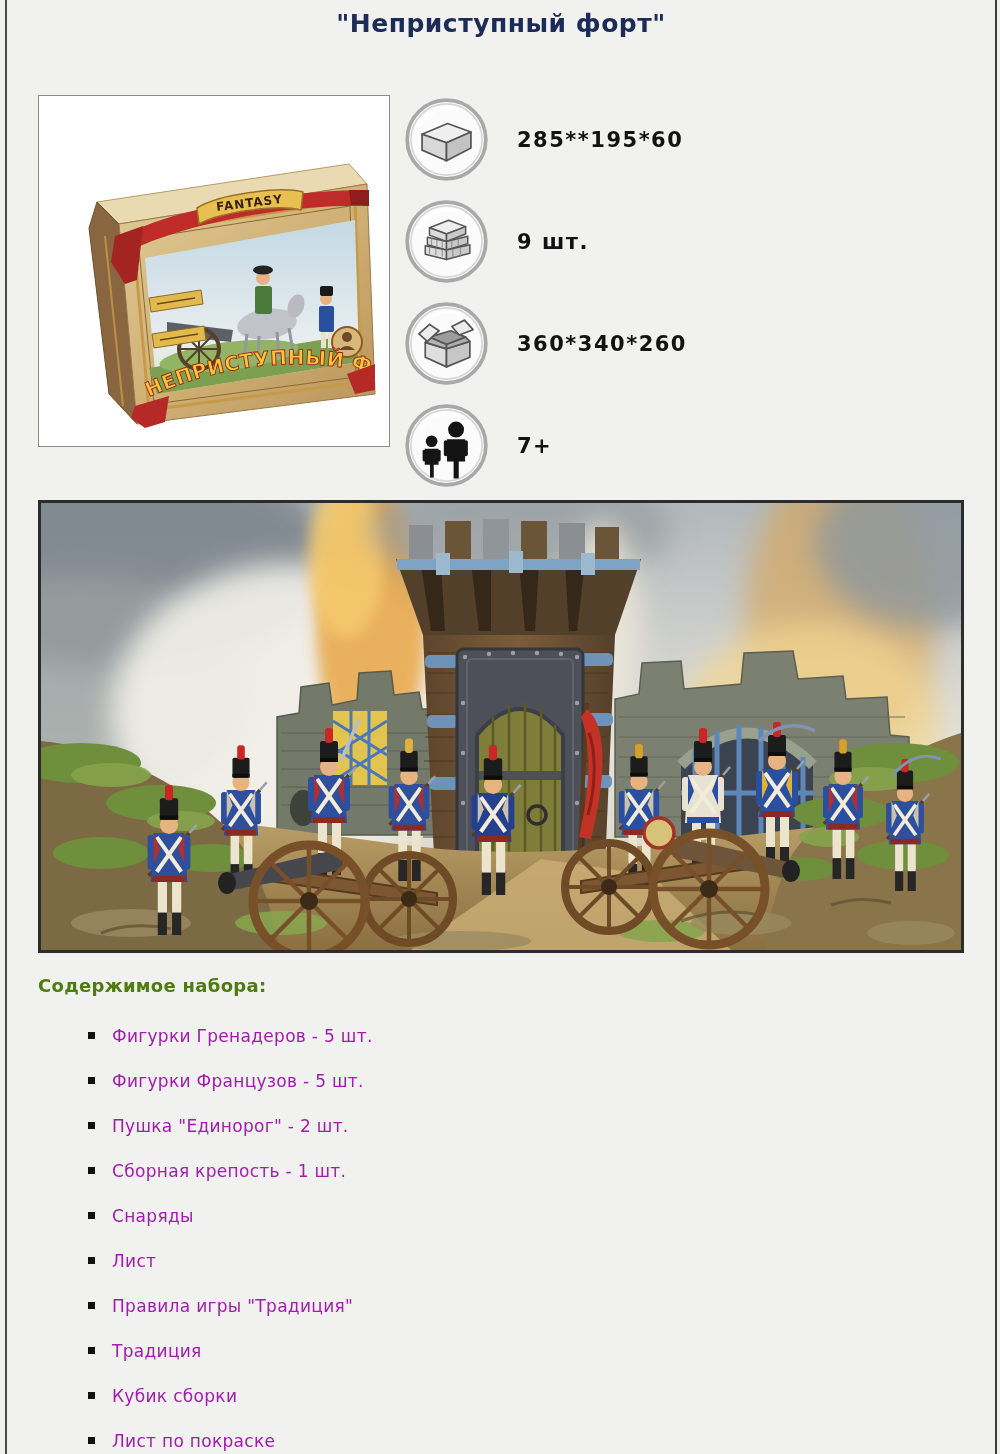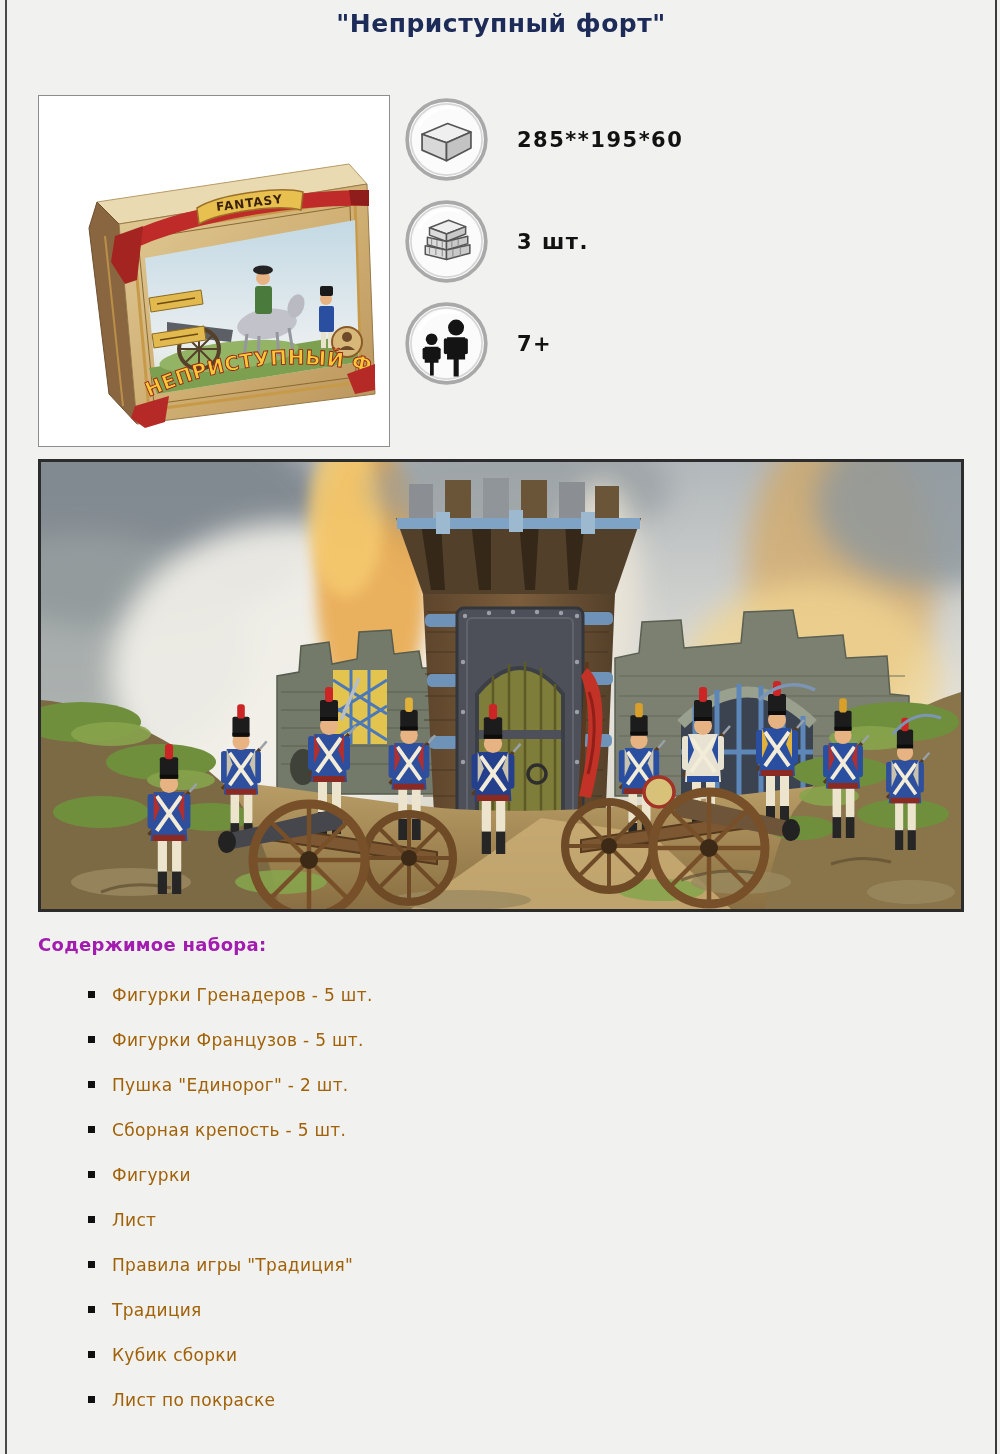--- a/index.html
+++ b/index.html
@@ -43,27 +43,27 @@
   .photo{
     box-sizing:border-box;
     margin:12px 0 0 31px;
     width:926px;height:453px;
     border:3px solid #2c2c2c;
     background:#dfe0dc;
   }
   .photo svg{display:block;width:100%;height:100%;}
   h2.contents{
     margin:22px 0 0 31px;
-    font-size:18px;font-weight:bold;color:#a21caf;
+    font-size:18px;font-weight:bold;color:#4d7c0f;
     letter-spacing:.3px;
   }
   ul.contents-list{list-style:none;margin:17px 0 0 0;padding:0;}
   ul.contents-list li{
     display:flex;align-items:center;height:45px;
-    padding-left:81px;font-size:17px;color:#a16207;letter-spacing:.3px;
+    padding-left:81px;font-size:17px;color:#a21caf;letter-spacing:.3px;
   }
   .bullet{width:7px;height:7px;background:#101010;margin-right:17px;flex:0 0 auto;}
 </style>
 </head>
 <body>
 
 <div class="page">
 
   <h1 class="title">"Неприступный форт"</h1>
 
@@ -172,23 +172,42 @@
               <polygon points="24,27 40,33 40,40 24,34" fill="#dcdcdc"></polygon>
               <polygon points="40,33 58,26 58,33 40,40" fill="#c9c9c9"></polygon>
               <polygon points="22,36 40,40 40,48 22,43" fill="#dcdcdc"></polygon>
               <polygon points="40,40 60,35 60,42 40,48" fill="#c9c9c9"></polygon>
               <polygon points="20,44 40,48 40,57 20,52" fill="#dcdcdc"></polygon>
               <polygon points="40,48 62,43 62,51 40,57" fill="#c9c9c9"></polygon>
               <path d="M26,37.5 L26,43.5 M31,38.7 L31,44.7 M36,39.8 L36,45.8 M45,39 L45,46 M51,37.6 L51,44.6 M24,45.5 L24,51.5 M30,46.8 L30,52.8 M36,48 L36,54 M46,47 L46,55 M53,45.4 L53,53.4" stroke="#8c8c8c" stroke-width="1"></path>
             </g>
           </svg>
         </div>
-        <div class="spec-value">3 шт.</div>
+        <div class="spec-value">9 шт.</div>
       </div>
 
+      <div class="spec-row">
+        <div class="spec-icon">
+          <svg viewBox="0 0 80 80">
+            <circle cx="40" cy="40" r="37" fill="#fbfbfb" stroke="#a9a9a9" stroke-width="3.5"></circle>
+            <circle cx="40" cy="40" r="33.5" fill="none" stroke="#d7d7d7" stroke-width="1.6"></circle>
+            <path d="M14,28 A30,30 0 0 1 52,12" stroke="#ffffff" stroke-width="3" fill="none" opacity=".9"></path>
+            <g stroke="#555" stroke-width="1.6" stroke-linejoin="round">
+              <polygon points="24,34 44,28 58,34 40,41" fill="#9c9c9c"></polygon>
+              <polygon points="20,39 40,45 40,62 20,53" fill="#dedede"></polygon>
+              <polygon points="40,45 62,38 62,53 40,62" fill="#c6c6c6"></polygon>
+              <polygon points="20,39 24,34 40,41 40,45" fill="#b4b4b4"></polygon>
+              <polygon points="40,41 58,34 62,38 40,45" fill="#adadad"></polygon>
+              <polygon points="14,31 24,22 33,28 22,38" fill="#ececec"></polygon>
+              <polygon points="45,24 57,18 65,27 52,32" fill="#ececec"></polygon>
+            </g>
+          </svg>
+        </div>
+        <div class="spec-value">360*340*260</div>
+      </div>
 
       <div class="spec-row">
         <div class="spec-icon">
           <svg viewBox="0 0 80 80">
             <circle cx="40" cy="40" r="37" fill="#fbfbfb" stroke="#a9a9a9" stroke-width="3.5"></circle>
             <circle cx="40" cy="40" r="33.5" fill="none" stroke="#d7d7d7" stroke-width="1.6"></circle>
             <path d="M14,28 A30,30 0 0 1 52,12" stroke="#ffffff" stroke-width="3" fill="none" opacity=".9"></path>
             <g fill="#141414">
               <circle cx="26" cy="36" r="5.5"></circle>
               <path d="M19.5,43 h13 v15 h-4.5 v12 h-3.5 v-12 h-5 z"></path>
@@ -409,25 +428,25 @@
     <li>
         <span class="bullet"></span>
         <span>Фигурки Французов - 5 шт.</span>
       </li>
     <li>
         <span class="bullet"></span>
         <span>Пушка "Единорог" - 2 шт.</span>
       </li>
     <li>
         <span class="bullet"></span>
-        <span>Сборная крепость - 5 шт.</span>
-      </li>
-    <li>
-        <span class="bullet"></span>
-        <span>Фигурки</span>
+        <span>Сборная крепость - 1 шт.</span>
+      </li>
+    <li>
+        <span class="bullet"></span>
+        <span>Снаряды</span>
       </li>
     <li>
         <span class="bullet"></span>
         <span>Лист</span>
       </li>
     <li>
         <span class="bullet"></span>
         <span>Правила игры "Традиция"</span>
       </li>
     <li>

